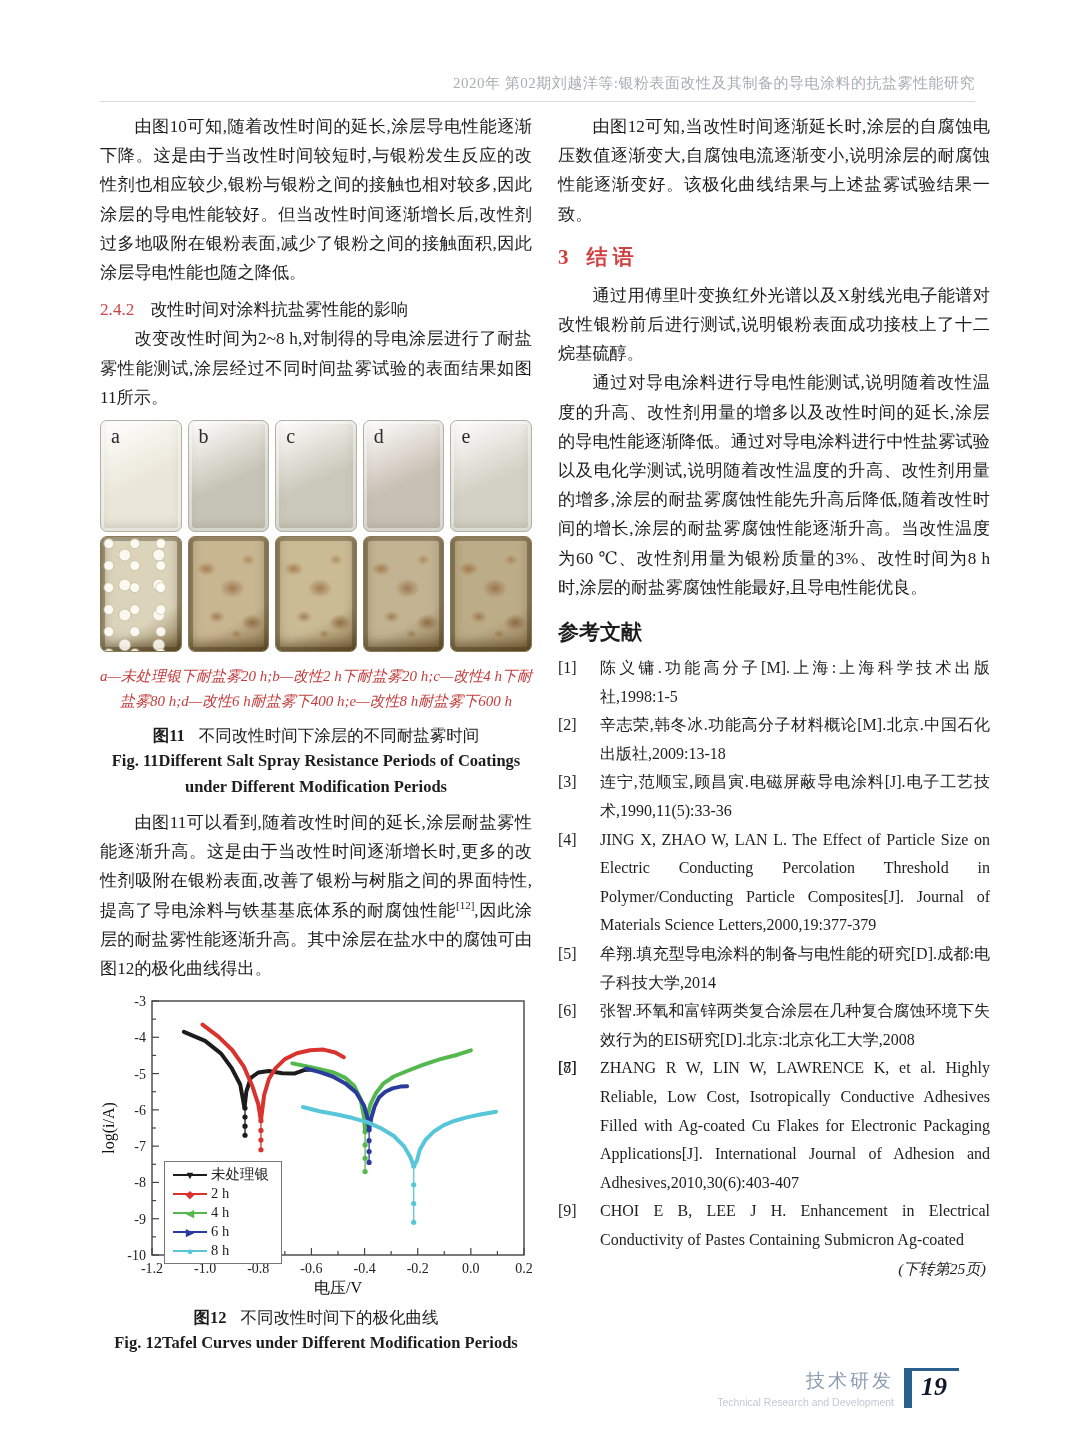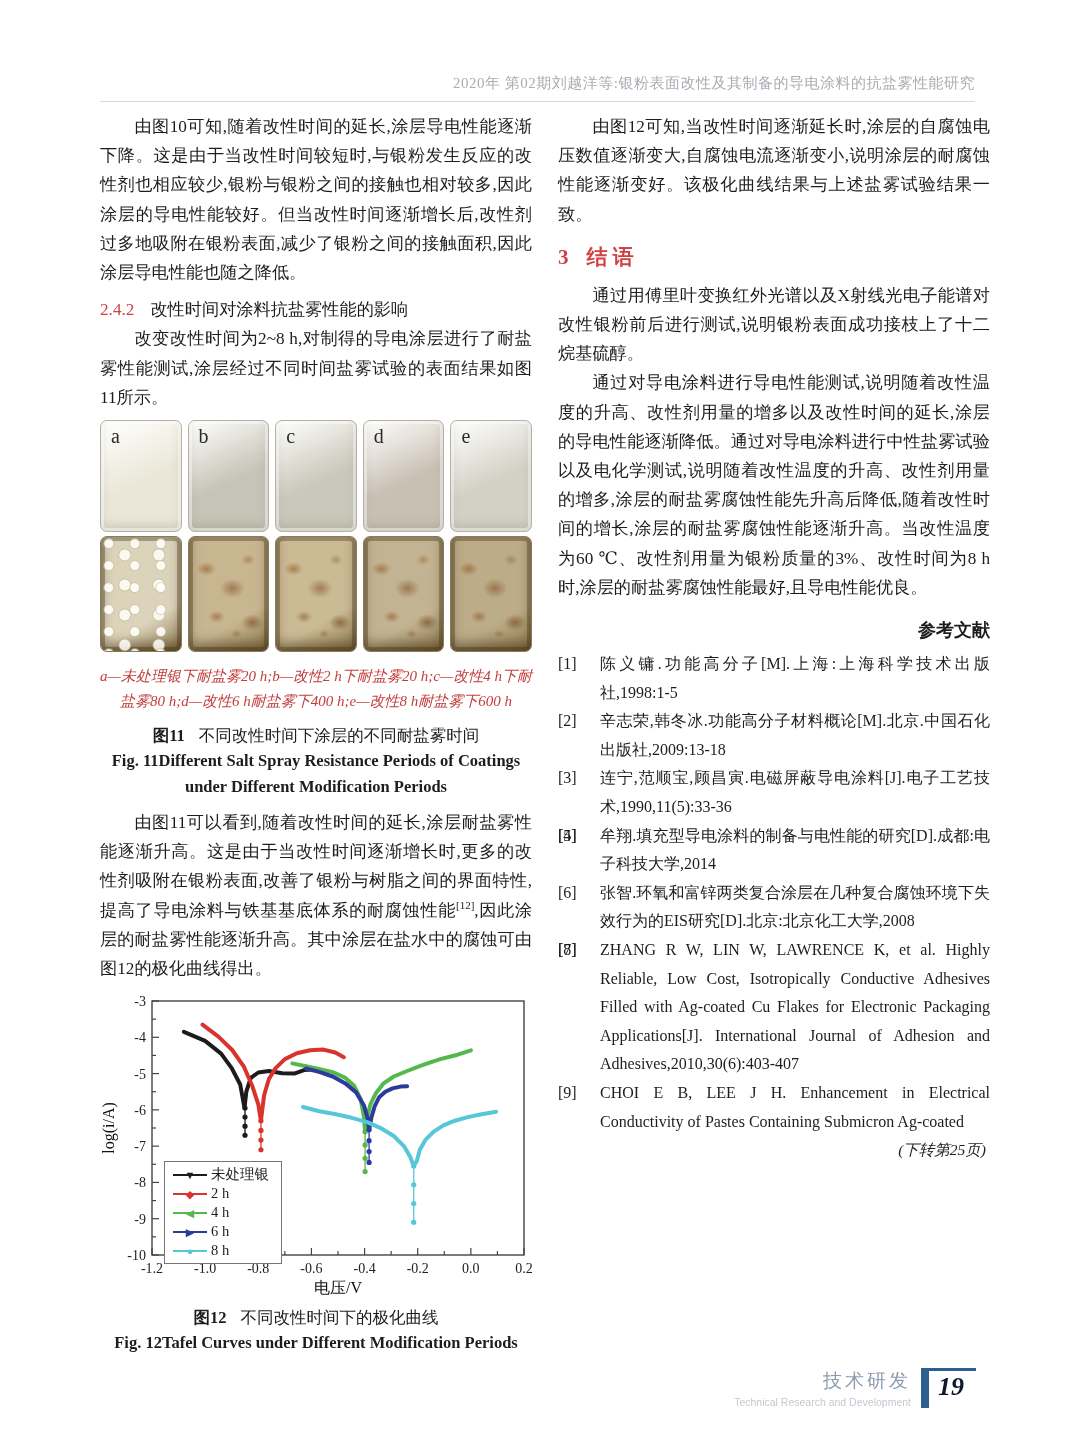--- a/index.html
+++ b/index.html
@@ -49,26 +49,26 @@
   .cap-en{text-align:center;font-weight:bold;font-size:16.5px;line-height:26px;margin-top:0;}
   
   .chart-wrap{position:relative;width:432px;height:302px;margin-top:10px;}
   .legend{position:absolute;left:64px;top:168px;border:1px solid #777;background:#fff;
           padding:3px 12px 3px 8px;display:flex;flex-direction:column;gap:0px;}
   .legend-item{display:flex;align-items:center;height:19px;font-size:14.5px;color:#1d1d1d;}
   .lg-marker{position:relative;width:34px;height:14px;margin-right:4px;}
   .lg-marker .lg-line{position:absolute;left:0;right:0;top:6.5px;height:1.6px;background:currentColor;}
   .lg-marker .lg-glyph{position:absolute;left:0;right:0;top:0;text-align:center;font-size:11px;line-height:14px;}
   
-  .refhead{text-align:right;font-weight:bold;font-size:18px;margin:16px 0 8px 0;}
+  .refhead{text-align:left;font-weight:bold;font-size:21px;margin:16px 0 8px 0;}
   .ref{position:relative;padding-left:42px;font-size:16px;line-height:28.6px;text-align:justify;}
   .ref .ref-num{position:absolute;left:0;top:0;}
   .continuation{text-align:right;font-size:15.5px;font-style:italic;margin-top:4px;padding-right:4px;}
   
-  .footer{position:absolute;right:95px;bottom:34px;display:flex;align-items:flex-end;gap:10px;}
+  .footer{position:absolute;right:112px;bottom:34px;display:flex;align-items:flex-end;gap:10px;}
   .footer-text{text-align:right;}
   .footer-zh{font-size:19px;color:#8b9cb0;letter-spacing:3px;font-family:"Liberation Sans",sans-serif;}
   .footer-en{font-size:10.5px;color:#c2c9d1;font-family:"Liberation Sans",sans-serif;margin-top:2px;}
   .pagebox{border-top:3px solid #2b5f8e;border-left:8px solid #2b5f8e;padding:1px 12px 6px 9px;}
   .pagebox span{font-size:26px;font-weight:bold;font-style:italic;color:#0f172a;}
   svg text{font-family:"Liberation Serif","DejaVu Serif",serif;}
 </style>
 </head>
 <body>
 
@@ -273,21 +273,21 @@
       </div>
 
       <p>通过用傅里叶变换红外光谱以及X射线光电子能谱对改性银粉前后进行测试,说明银粉表面成功接枝上了十二烷基硫醇。</p>
       <p>通过对导电涂料进行导电性能测试,说明随着改性温度的升高、改性剂用量的增多以及改性时间的延长,涂层的导电性能逐渐降低。通过对导电涂料进行中性盐雾试验以及电化学测试,说明随着改性温度的升高、改性剂用量的增多,涂层的耐盐雾腐蚀性能先升高后降低,随着改性时间的增长,涂层的耐盐雾腐蚀性能逐渐升高。当改性温度为60 ℃、改性剂用量为银粉质量的3%、改性时间为8 h时,涂层的耐盐雾腐蚀性能最好,且导电性能优良。</p>
 
       <div class="refhead">参考文献</div>
       <div id="refs">
           <div class="ref"><span class="ref-num">[1]</span><span>陈义镛.功能高分子[M].上海:上海科学技术出版社,1998:1-5</span></div>
           <div class="ref"><span class="ref-num">[2]</span><span>辛志荣,韩冬冰.功能高分子材料概论[M].北京.中国石化出版社,2009:13-18</span></div>
           <div class="ref"><span class="ref-num">[3]</span><span>连宁,范顺宝,顾昌寅.电磁屏蔽导电涂料[J].电子工艺技术,1990,11(5):33-36</span></div>
-          <div class="ref"><span class="ref-num">[4]</span></div>
+          <div class="ref"><span class="ref-num">[4]</span><span>JING X, ZHAO W, LAN L. The Effect of Particle Size on Electric Conducting Percolation Threshold in Polymer/Conducting Particle Composites[J]. Journal of Materials Science Letters,2000,19:377-379</span></div>
           <div class="ref"><span class="ref-num">[5]</span><span>牟翔.填充型导电涂料的制备与电性能的研究[D].成都:电子科技大学,2014</span></div>
           <div class="ref"><span class="ref-num">[6]</span><span>张智.环氧和富锌两类复合涂层在几种复合腐蚀环境下失效行为的EIS研究[D].北京:北京化工大学,2008</span></div>
           <div class="ref"><span class="ref-num">[7]</span></div>
           <div class="ref"><span class="ref-num">[8]</span><span>ZHANG R W, LIN W, LAWRENCE K, et al. Highly Reliable, Low Cost, Isotropically Conductive Adhesives Filled with Ag-coated Cu Flakes for Electronic Packaging Applications[J]. International Journal of Adhesion and Adhesives,2010,30(6):403-407</span></div>
           <div class="ref"><span class="ref-num">[9]</span><span>CHOI E B, LEE J H. Enhancement in Electrical Conductivity of Pastes Containing Submicron Ag-coated</span></div>
         </div>
 
       <div class="continuation">(下转第25页)</div>
     </div>
   </div>

